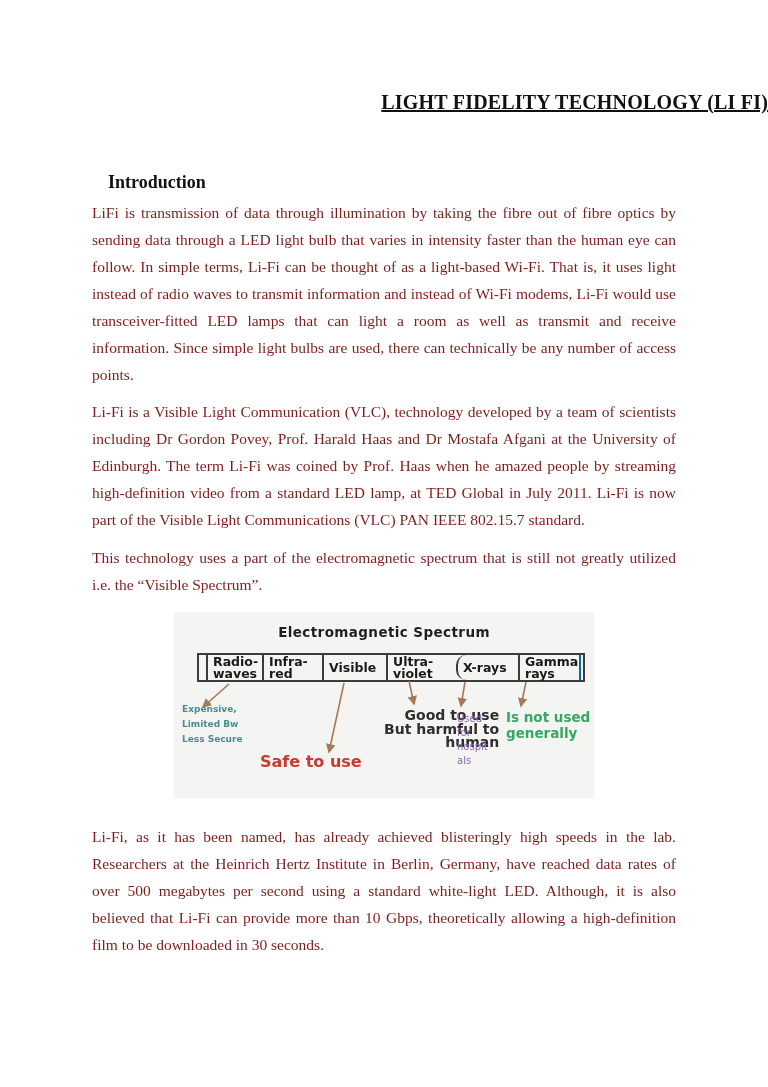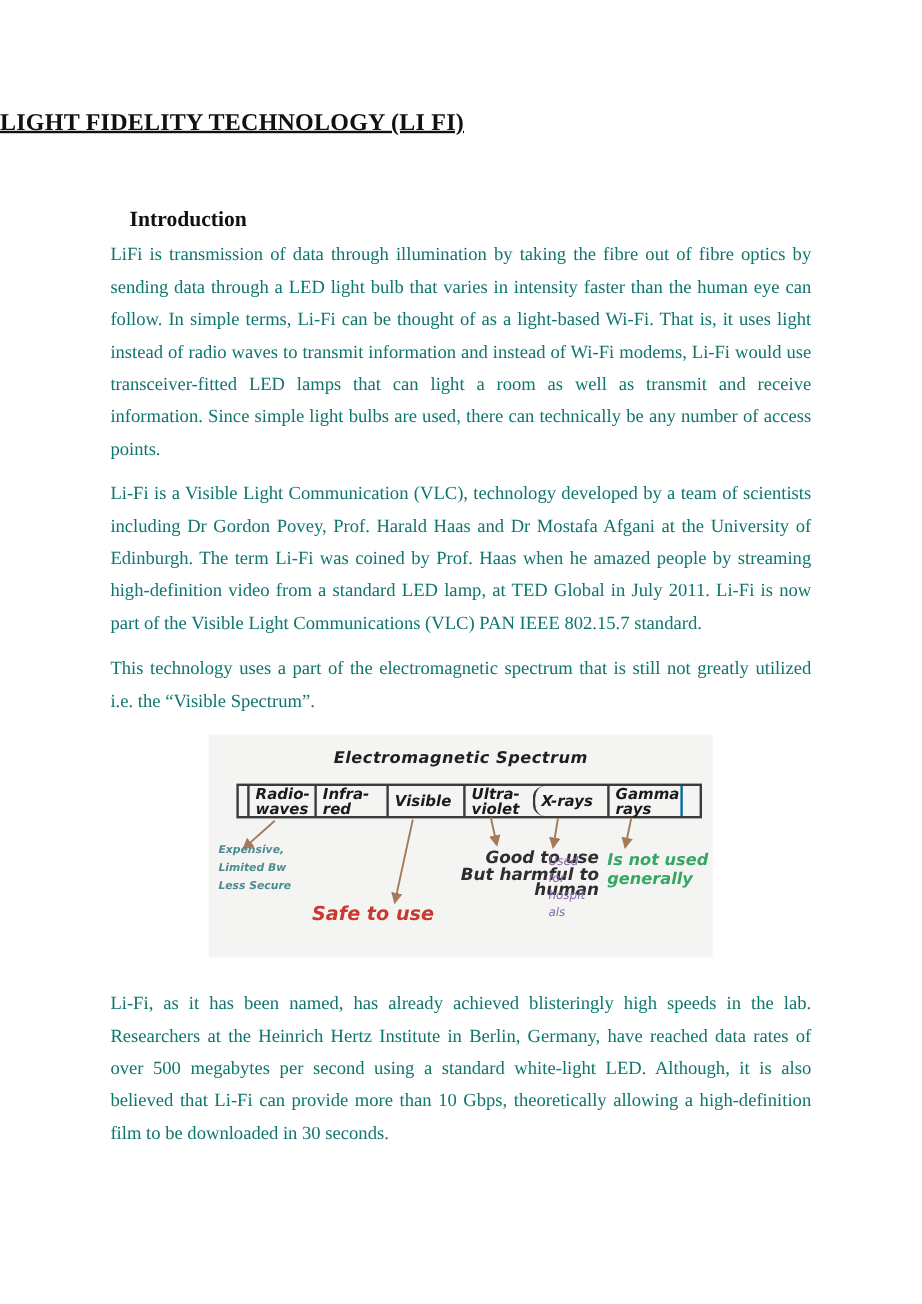--- a/index.html
+++ b/index.html
@@ -2,40 +2,40 @@
 <html><head>
 <meta charset="utf-8">
 <style>
   html,body{margin:0;padding:0;background:#ffffff;}
   .page{
     position:relative;width:768px;height:1087px;background:#ffffff;
     font-family:"Liberation Serif",serif;color:#1c1c1c;overflow:hidden;
   }
   .doc-title{
     position:absolute;top:91px;left:0;width:100%;margin:0;
-    text-align:left;font-size:20px;font-weight:bold;color:#111;
+    text-align:right;font-size:20px;font-weight:bold;color:#111;
     text-decoration:underline;letter-spacing:.2px;
   }
   .intro-heading{
     position:absolute;top:156px;left:92px;margin:16px;
     font-size:18px;font-weight:bold;color:#111;
   }
   .body-par{
     position:absolute;left:92px;width:584px;margin:0;
-    font-size:15.5px;line-height:27px;text-align:justify;color:#0f766e;
+    font-size:15.5px;line-height:27px;text-align:justify;color:#7f1d1d;
   }
   .p1{top:199px;}
   .p2{top:398px;}
   .p3{top:544px;}
   .p4{top:823px;}
 
   
   .spectrum-figure{
     position:absolute;top:612px;left:174px;width:420px;height:186px;margin:0;
-    background:#f4f5f2;font-family:"DejaVu Sans",sans-serif;font-style:italic;
+    background:#f4f5f2;font-family:"DejaVu Sans",sans-serif;
   }
   .fig-title{
     position:absolute;top:12px;left:0;width:100%;text-align:center;
     font-size:13.5px;font-weight:bold;color:#1f1f1f;letter-spacing:.4px;
   }
   .spectrum-table{
     position:absolute;top:41px;left:23px;width:388px;height:29px;
     border:2px solid #3b3b3b;box-sizing:border-box;
   }
   .band-row{
@@ -43,21 +43,21 @@
   }
   .band-cell{
     box-sizing:border-box;border-left:2px solid #3b3b3b;
     display:flex;flex-direction:column;justify-content:space-between;
     padding:1px 4px 1px 5px;font-size:12.5px;line-height:12px;
     font-weight:bold;color:#1a1a1a;
   }
   .band-cell.single{justify-content:center;}
   .band-cell:last-child{border-right:2px solid #0369a1;}
   .c0{width:56px;}.c1{width:60px;}.c2{width:64px;}
-  .c3{width:58px;}.c4{width:62px;border-radius:10px;}.c5{width:63px;}
+  .c3{width:70px;}.c4{width:62px;border-radius:10px;}.c5{width:63px;}
   .arrows{position:absolute;top:0;left:0;width:420px;height:186px;}
   .ann{position:absolute;font-weight:bold;}
   .ann-radio{left:8px;top:90px;font-size:9px;line-height:15px;}
   .ann-visible{left:86px;top:141px;font-size:16px;line-height:18.5px;}
   .ann-uv{left:210px;top:97px;font-size:14px;line-height:13.5px;text-align:right;}
   .ann-xrays{left:283px;top:100px;font-size:10px;line-height:14px;font-weight:normal;}
   .ann-gamma{left:332px;top:98px;font-size:13.5px;line-height:15.5px;}
 </style>
 </head>
 <body>

